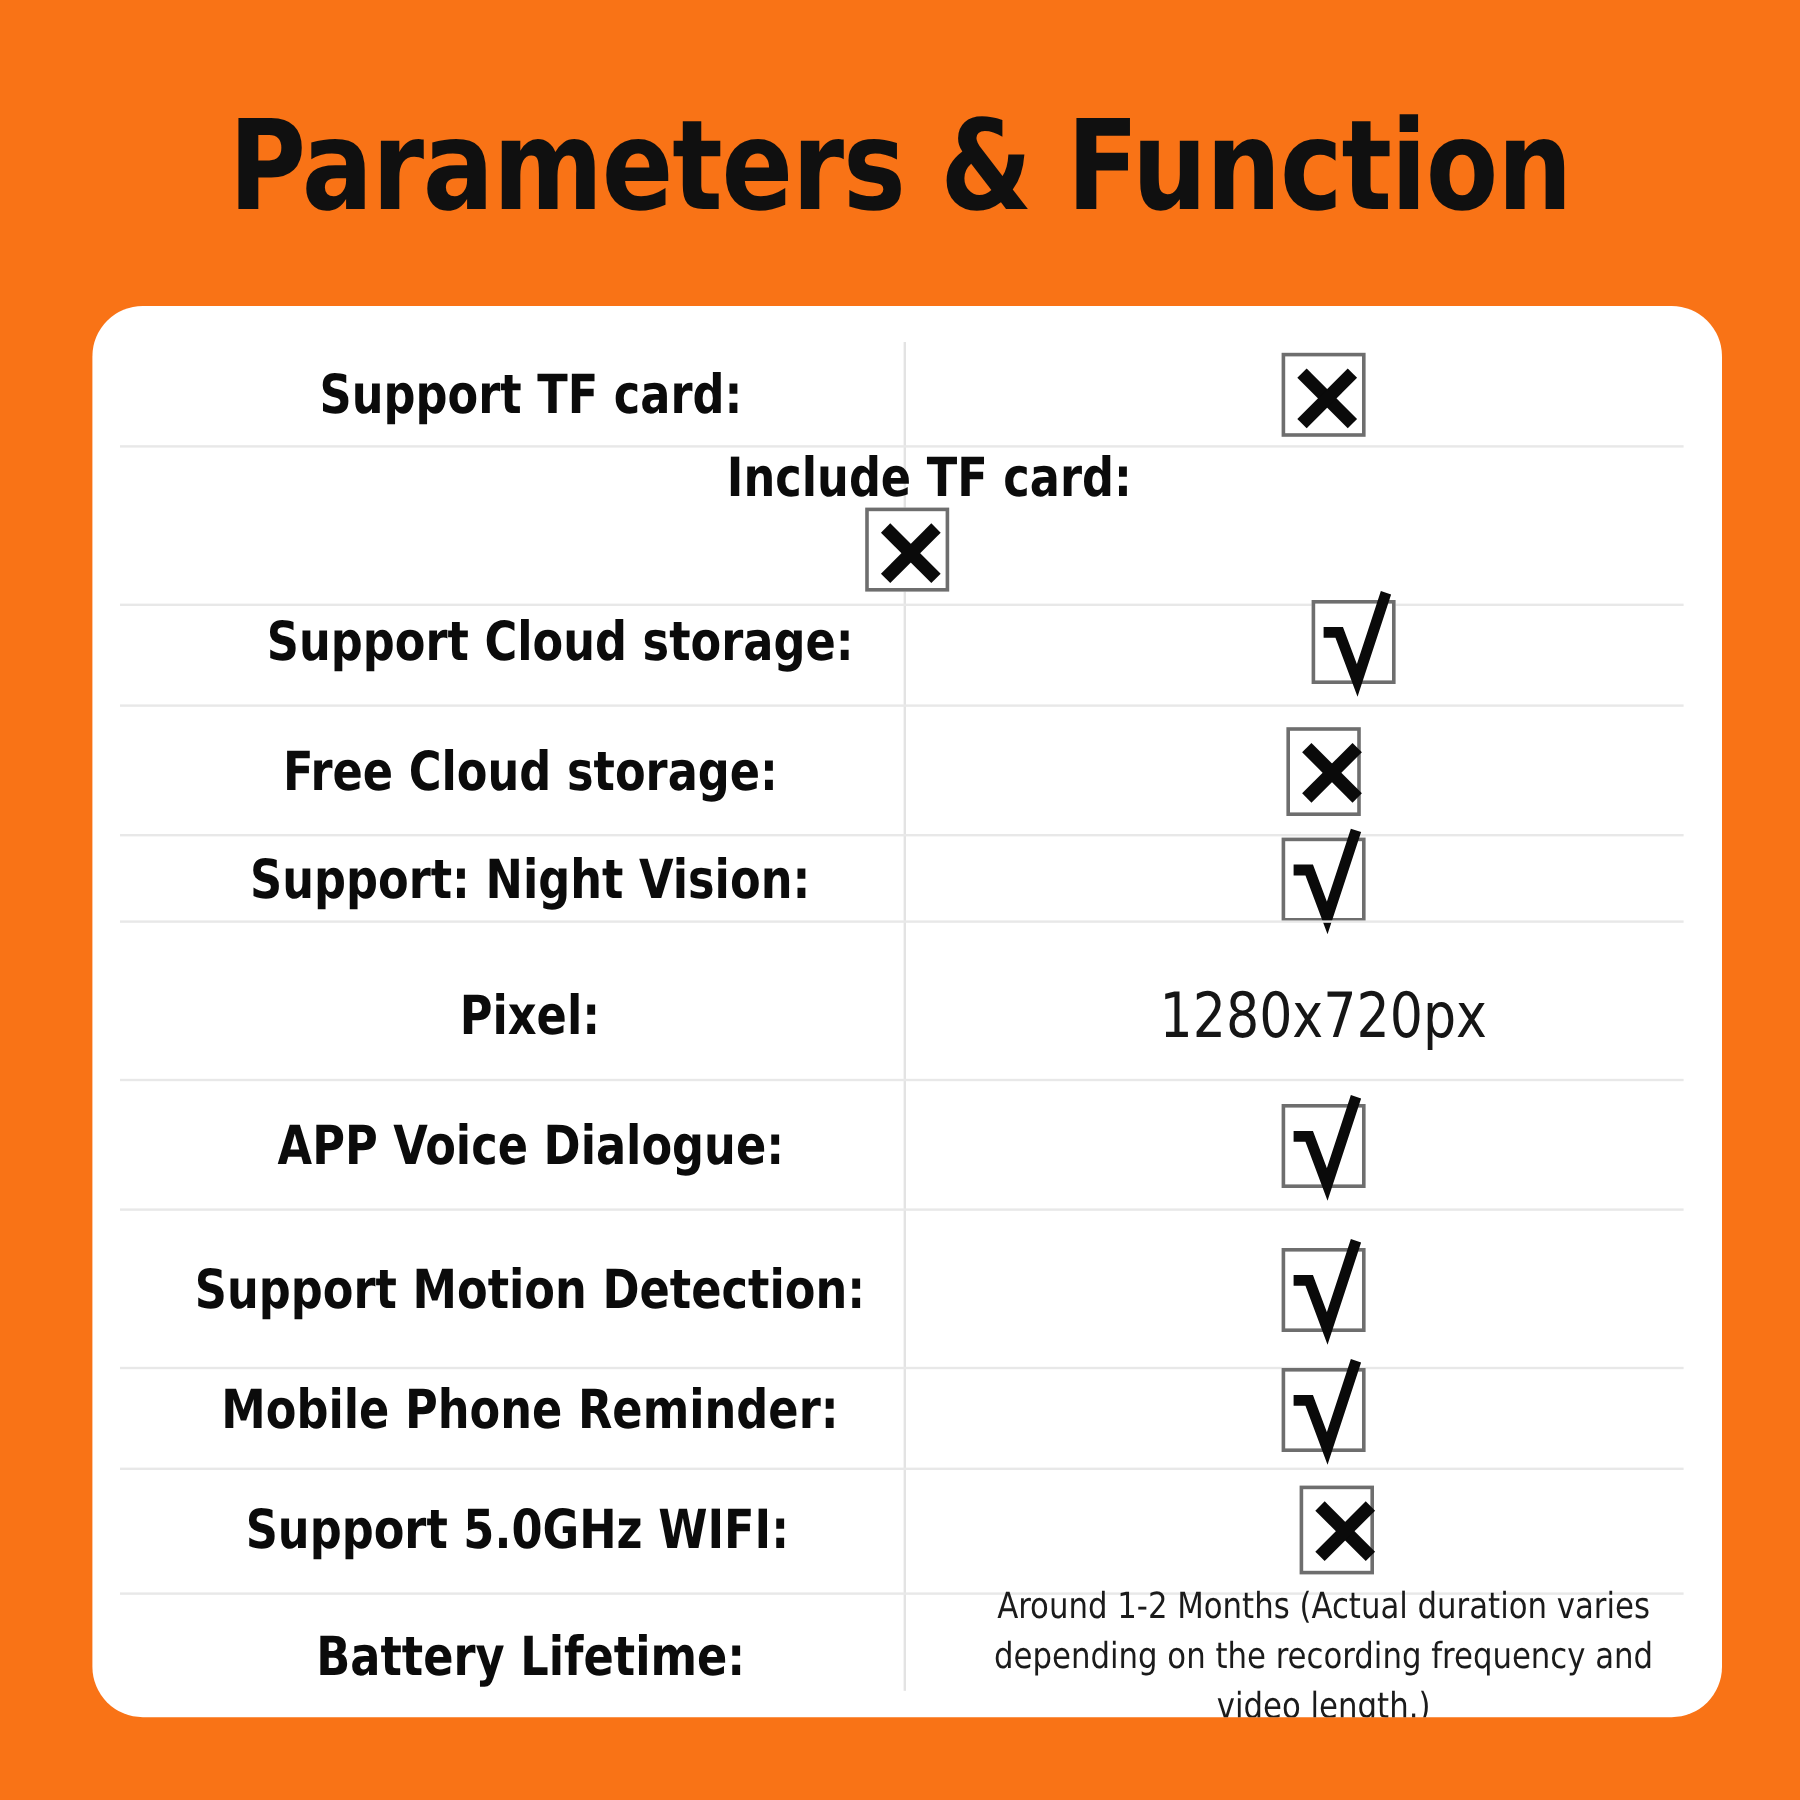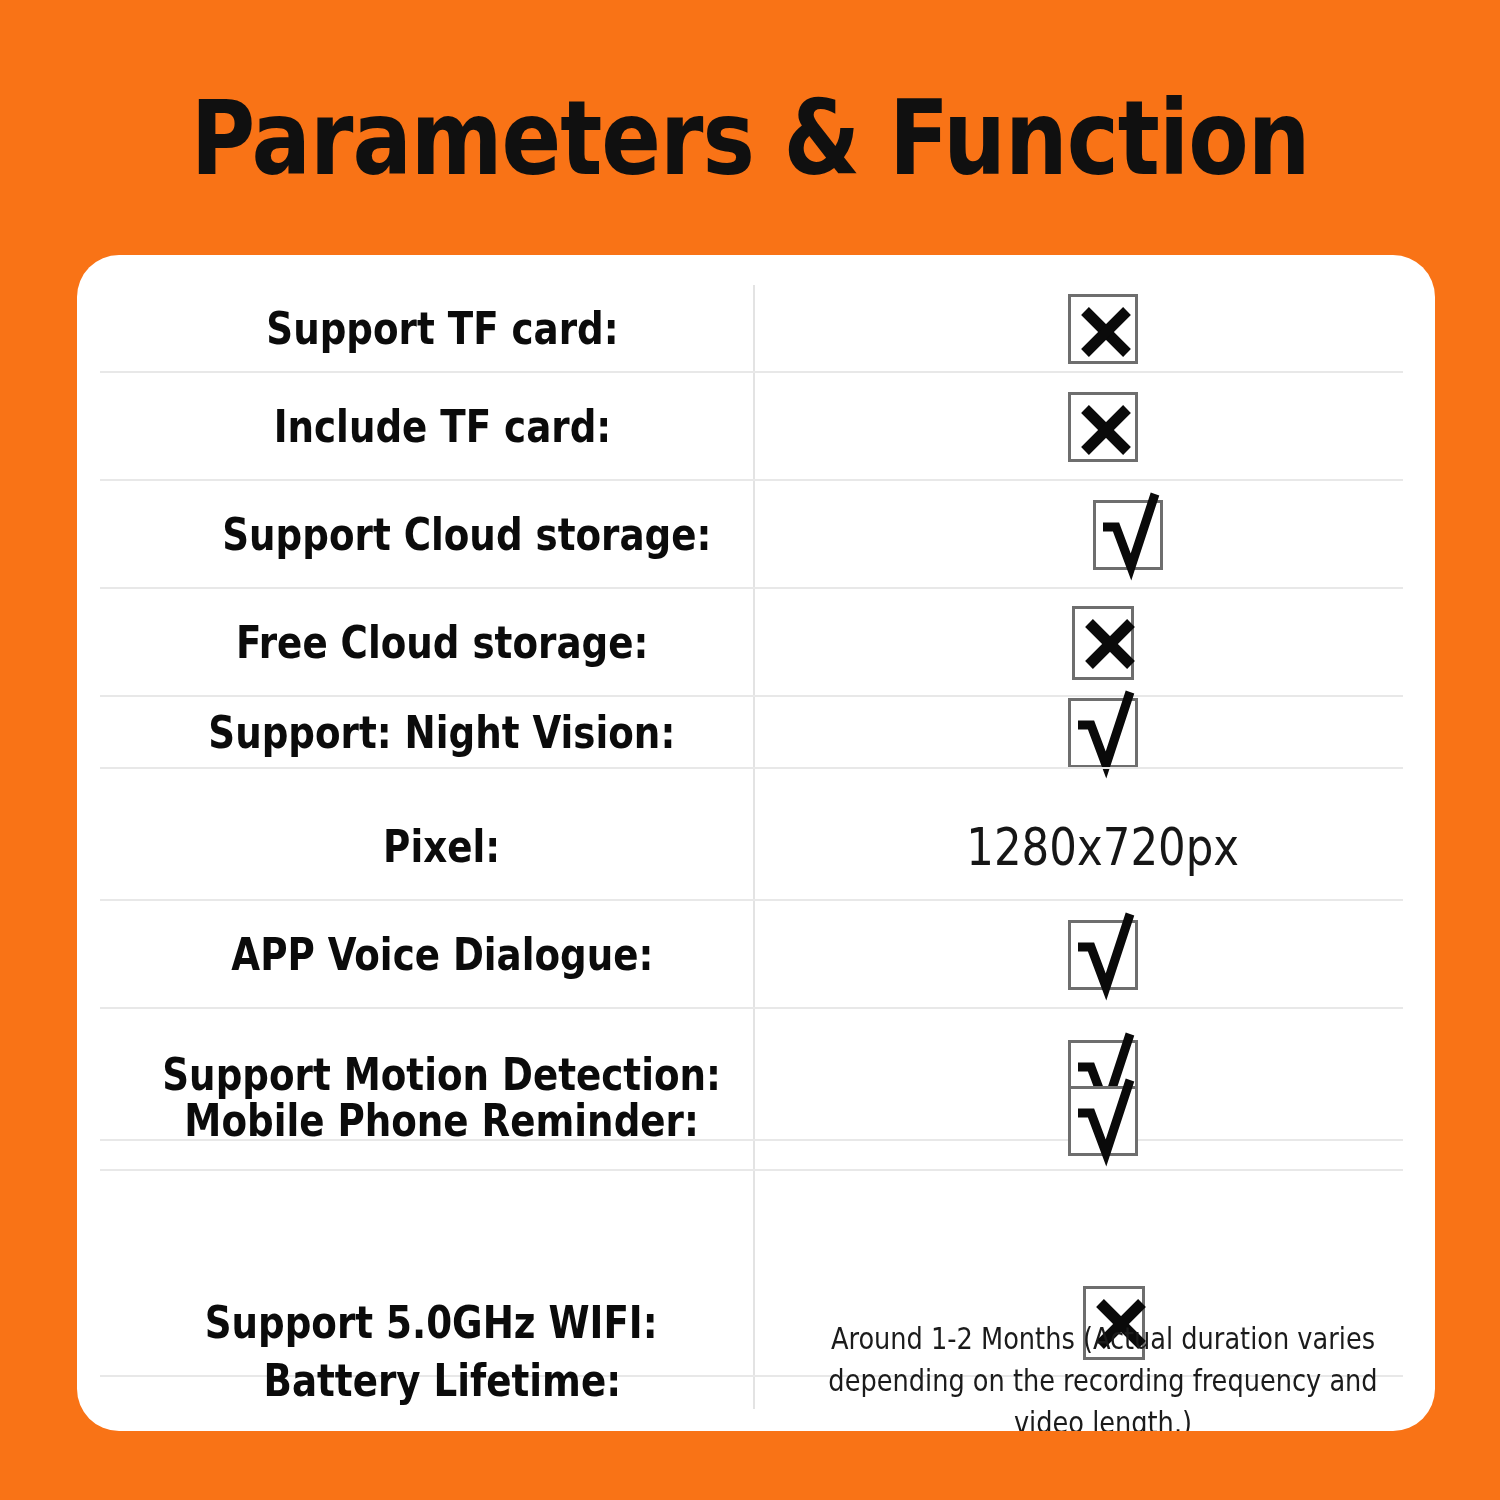--- a/index.html
+++ b/index.html
@@ -158,21 +158,21 @@
               <svg width="78" height="94" viewBox="0 0 78 94">
                 <g stroke="#0a0a0a" stroke-width="11" stroke-linecap="butt">
                   <line x1="18" y1="26" x2="60" y2="68"></line>
                   <line x1="60" y1="26" x2="18" y2="68"></line>
                 </g>
               </svg>
             </div>
           </div>
           <div class="sep"></div>
         </div>
-        <div class="row" style="top: 118px; height: 108px;">
+        <div class="row" style="top: 118px; height: 132px; flex-direction: column;">
           <div class="cell-label">
             <span class="label-text">Include TF card:</span>
           </div>
           <div class="cell-value">
             <div class="markbox">
               <svg width="78" height="94" viewBox="0 0 78 94">
                 <g stroke="#0a0a0a" stroke-width="11" stroke-linecap="butt">
                   <line x1="18" y1="26" x2="60" y2="68"></line>
                   <line x1="60" y1="26" x2="18" y2="68"></line>
                 </g>
@@ -259,36 +259,36 @@
             <div class="markbox">
               <svg width="78" height="94" viewBox="0 0 78 94">
                 <g stroke="#0a0a0a" fill="none" stroke-linecap="butt" stroke-linejoin="miter">
                   <path d="M11 36 L24 36 L39 76 L63 3" stroke-width="9"></path>
                 </g>
               </svg>
             </div>
           </div>
           <div class="sep"></div>
         </div>
-        <div class="row" style="top: 816px; height: 100px;">
+        <div class="row" style="top: 870px; height: 100px;">
           <div class="cell-label">
             <span class="label-text">Mobile Phone Reminder:</span>
           </div>
           <div class="cell-value">
             <div class="markbox">
               <svg width="78" height="94" viewBox="0 0 78 94">
                 <g stroke="#0a0a0a" fill="none" stroke-linecap="butt" stroke-linejoin="miter">
                   <path d="M11 36 L24 36 L39 76 L63 3" stroke-width="9"></path>
                 </g>
               </svg>
             </div>
           </div>
           <div class="sep"></div>
         </div>
-        <div class="row" style="top: 1014px; height: 108px; gap: 44px;">
+        <div class="row" style="top: 966px; height: 108px; gap: 44px;">
           <div class="cell-label">
             <span class="label-text">Support 5.0GHz WIFI:</span>
           </div>
           <div class="cell-value">
             <div class="markbox narrow">
               <svg width="78" height="94" viewBox="0 0 78 94">
                 <g stroke="#0a0a0a" stroke-width="11" stroke-linecap="butt">
                   <line x1="18" y1="26" x2="60" y2="68"></line>
                   <line x1="60" y1="26" x2="18" y2="68"></line>
                 </g>

